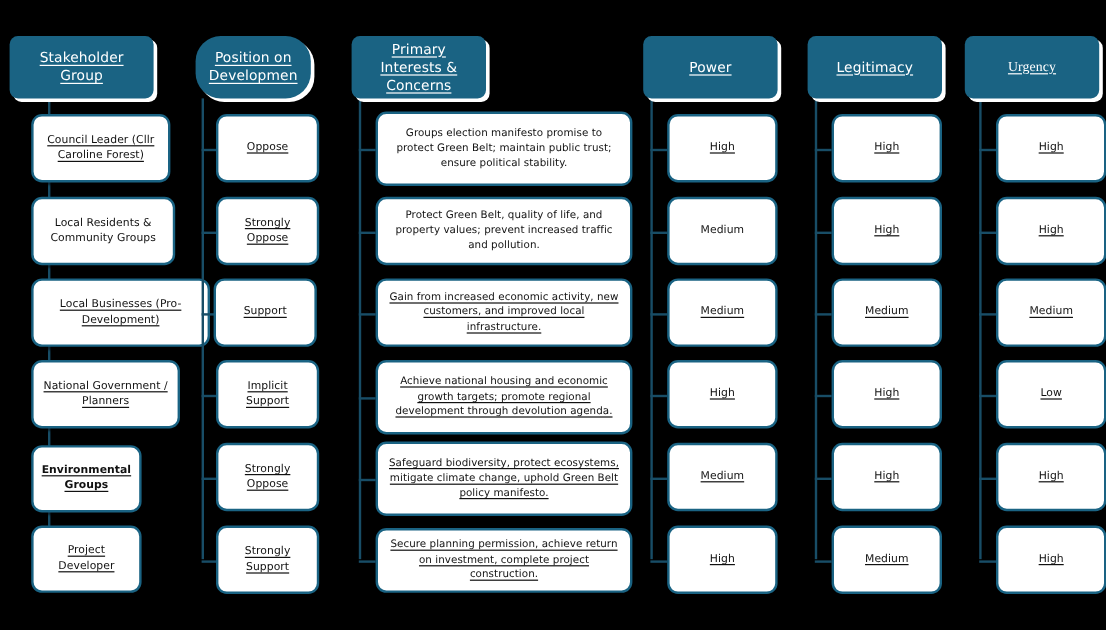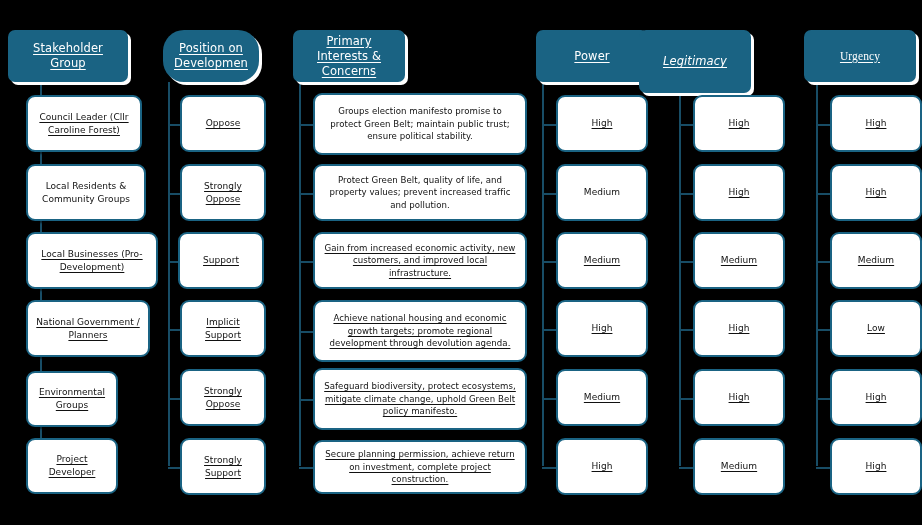--- a/index.html
+++ b/index.html
@@ -80,29 +80,29 @@
     </div>
     <div class="stub" style="left: 40px; top: 123.5px;"></div>
     <div class="cell u" style="left: 26px; top: 95px; width: 116px; height: 57px;">
       <span>Council Leader (Cllr Caroline Forest)</span>
     </div>
     <div class="stub" style="left: 40px; top: 192.5px;"></div>
     <div class="cell" style="left: 26px; top: 164px; width: 120px; height: 57px;">
       <span>Local Residents &amp; Community Groups</span>
     </div>
     <div class="stub" style="left: 40px; top: 260.5px;"></div>
-    <div class="cell u" style="left: 26px; top: 232px; width: 132px; height: 57px;">
+    <div class="cell u" style="left: 26px; top: 232px; width: 149px; height: 57px;">
       <span>Local Businesses (Pro-Development)</span>
     </div>
     <div class="stub" style="left: 40px; top: 328.5px;"></div>
     <div class="cell u" style="left: 26px; top: 300px; width: 124px; height: 57px;">
       <span>National Government / Planners</span>
     </div>
     <div class="stub" style="left: 40px; top: 399px;"></div>
-    <div class="cell u" style="left: 26px; top: 371px; width: 92px; height: 56px;">
+    <div class="cell u" style="left: 26px; top: 371px; width: 92px; height: 56px; font-weight: bold;">
       <span>Environmental Groups</span>
     </div>
     <div class="stub" style="left: 40px; top: 466px;"></div>
     <div class="cell u" style="left: 26px; top: 438px; width: 92px; height: 56px;">
       <span>Project Developer</span>
     </div>
     <div class="trunk" style="left: 168px; top: 82px; height: 384px;"></div>
     <div class="hdr" style="left: 163px; top: 30px; width: 96px; height: 52px; border-radius: 21px;">
       <span>Position on Developmen</span>
     </div>
@@ -180,21 +180,21 @@
     </div>
     <div class="stub" style="left: 542px; top: 397.5px; width: 14px;"></div>
     <div class="cell u" style="left: 556px; top: 369px; width: 92px; height: 57px;">
       <span>Medium</span>
     </div>
     <div class="stub" style="left: 542px; top: 466.5px; width: 14px;"></div>
     <div class="cell u" style="left: 556px; top: 438px; width: 92px; height: 57px;">
       <span>High</span>
     </div>
     <div class="trunk" style="left: 679px; top: 82px; height: 384px;"></div>
-    <div class="hdr" style="left: 639px; top: 30px; width: 112px; height: 63px; font-style: italic;">
+    <div class="hdr" style="left: 673px; top: 30px; width: 112px; height: 52px;">
       <span>Legitimacy</span>
     </div>
     <div class="stub" style="left: 679px; top: 123.5px; width: 14px;"></div>
     <div class="cell u" style="left: 693px; top: 95px; width: 92px; height: 57px;">
       <span>High</span>
     </div>
     <div class="stub" style="left: 679px; top: 192.5px; width: 14px;"></div>
     <div class="cell u" style="left: 693px; top: 164px; width: 92px; height: 57px;">
       <span>High</span>
     </div>

